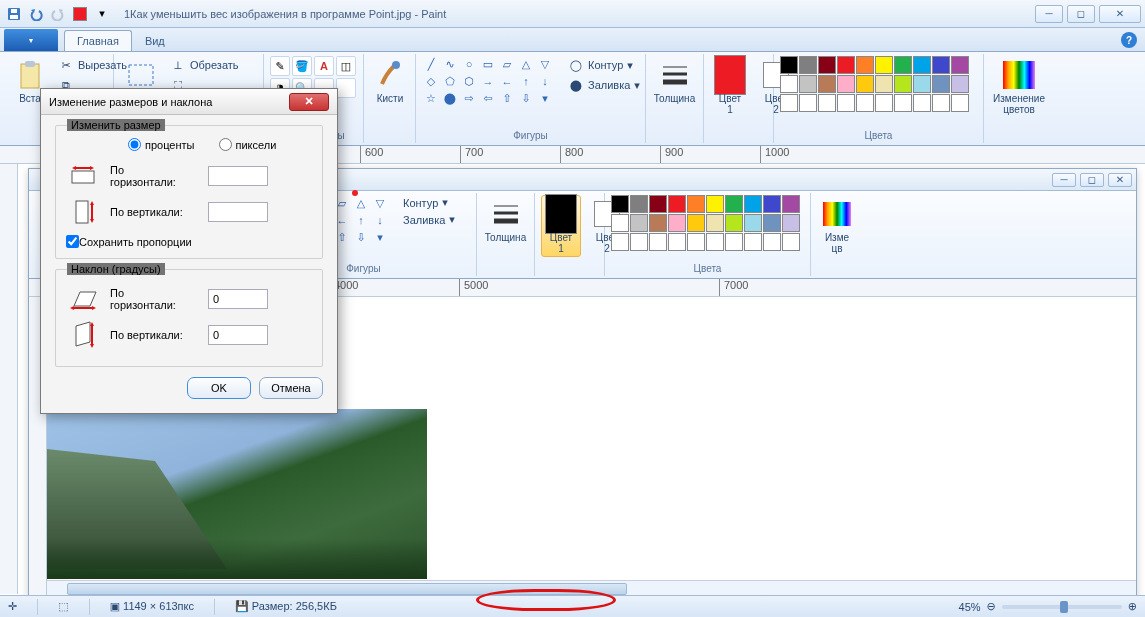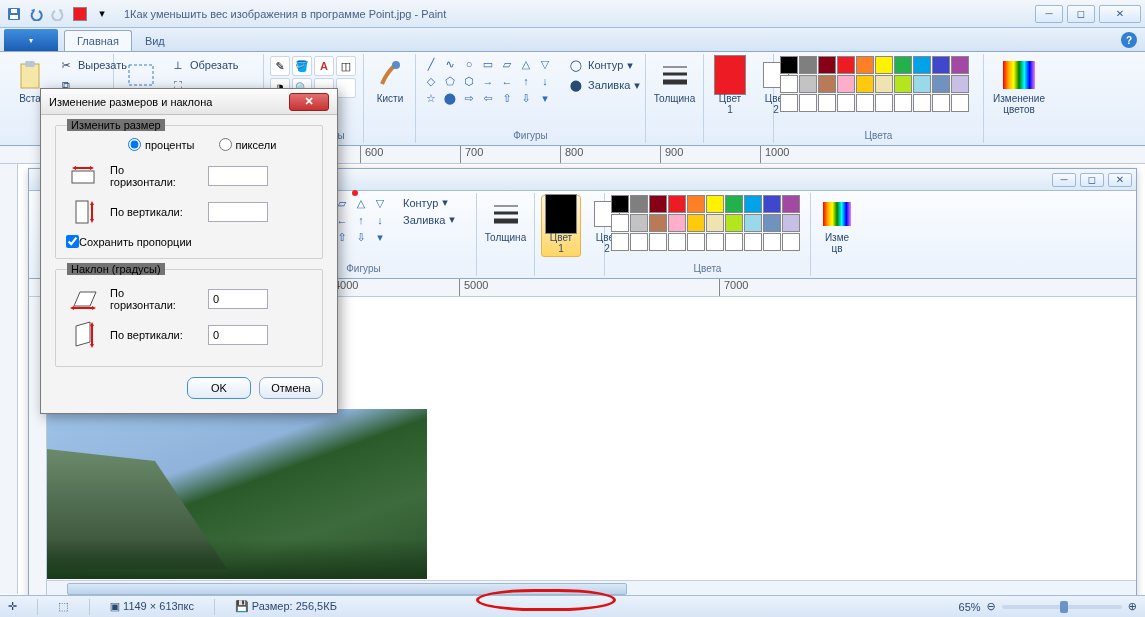--- a/index.html
+++ b/index.html
@@ -523,21 +523,21 @@
 
 <div class="statusbar">
   <span>✛</span>
   <div class="sep"></div>
   <span>⬚</span>
   <div class="sep"></div>
   <span>▣ <span>1149 × 613пкс</span></span>
   <div class="sep"></div>
   <span>💾 <span>Размер: 256,5КБ</span></span>
   <div class="zoom">
-    <span>65%</span>
+    <span>45%</span>
     <span>⊖</span>
     <div class="zoom-track">
         <div class="zoom-thumb"></div>
       </div>
     <span>⊕</span>
   </div>
 </div>
 
 <div class="dialog">
   <div class="dialog-title">

